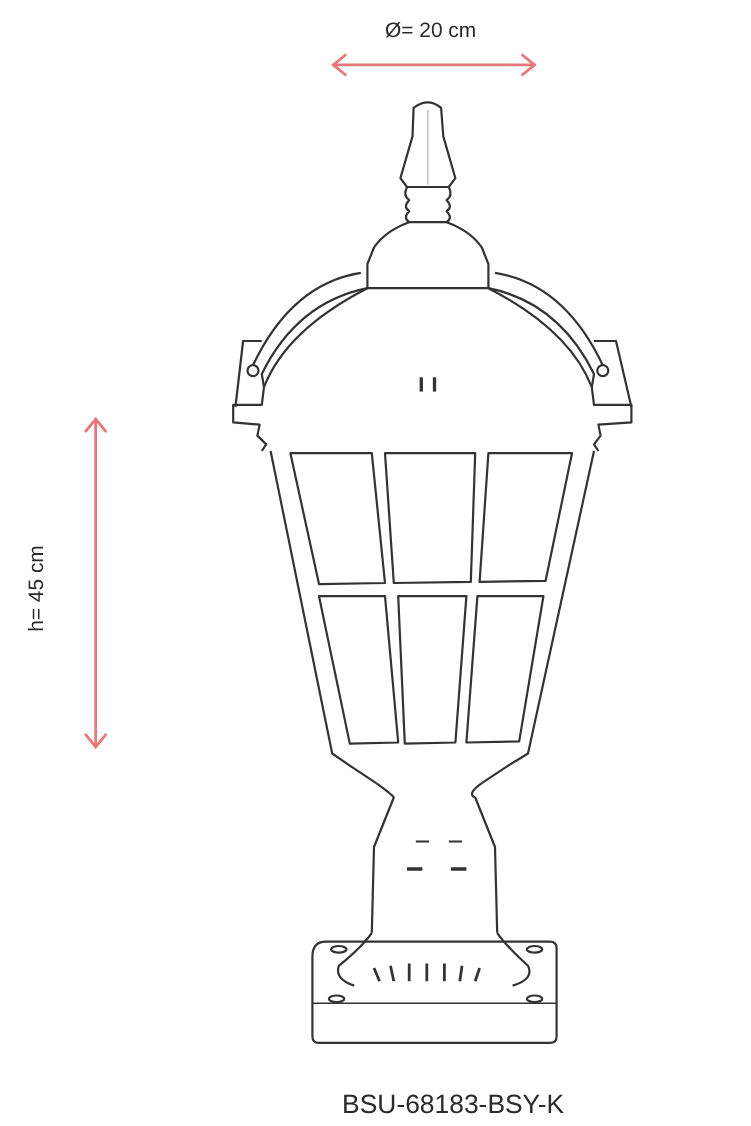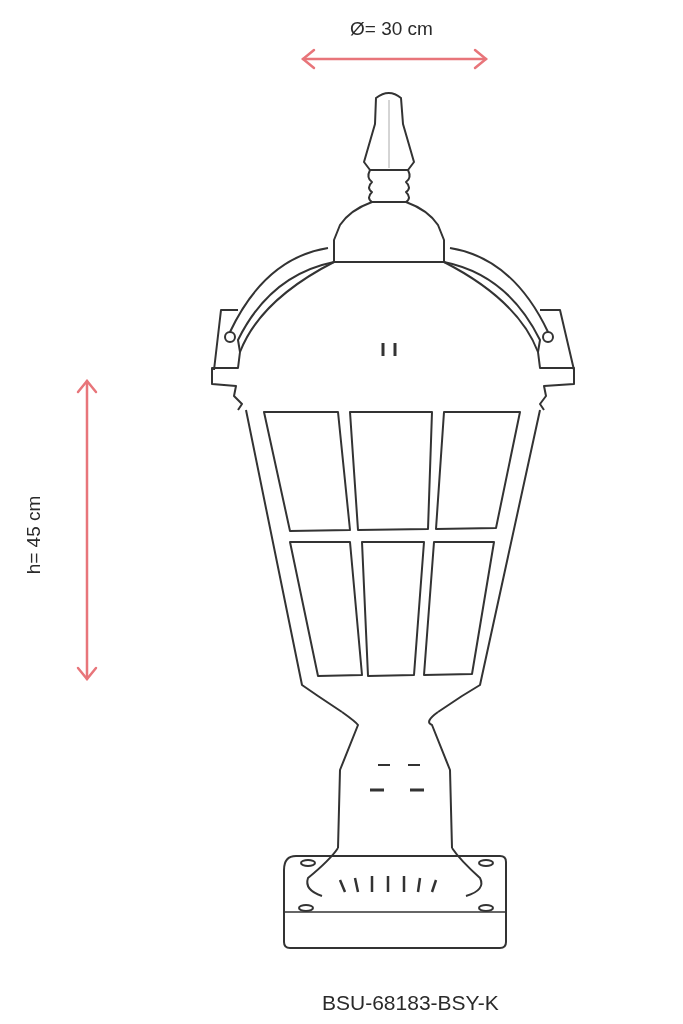--- a/index.html
+++ b/index.html
@@ -1,26 +1,26 @@
 <!DOCTYPE html>
 <html><head>
 <meta charset="utf-8">
 <style>
   html, body { margin: 0; padding: 0; background: #ffffff; }
   body { width: 683px; height: 1024px; position: relative; overflow: hidden; font-family: "Liberation Sans", sans-serif; }
   .label { position: absolute; color: #2a2a2a; font-size: 19px; white-space: nowrap; }
   #dia-label { left: 350px; top: 18px; }
   #h-label { left: 34px; top: 535px; transform: translate(-50%, -50%) rotate(-90deg); transform-origin: center; }
-  #model-label { left: 322px; top: 991px; font-size: 21px; }
+  #model-label { left: 311px; top: 991px; font-size: 24px; }
   svg.drawing { position: absolute; left: 0; top: 0; }
 </style>
 </head>
 <body>
 
-<div class="label" id="dia-label">Ø= 30 cm</div>
+<div class="label" id="dia-label">Ø= 20 cm</div>
 <div class="label" id="h-label">h= 45 cm</div>
 <div class="label" id="model-label">BSU-68183-BSY-K</div>
 
 <svg class="drawing" width="683" height="1024" viewBox="0 0 683 1024">
 
   <g stroke="#e8757a" stroke-width="2.5" fill="none" stroke-linecap="round">
     <line x1="303" y1="59" x2="486" y2="59"></line>
     <polyline points="314,50 303,59 314,68"></polyline>
     <polyline points="475,50 486,59 475,68"></polyline>
   </g>

